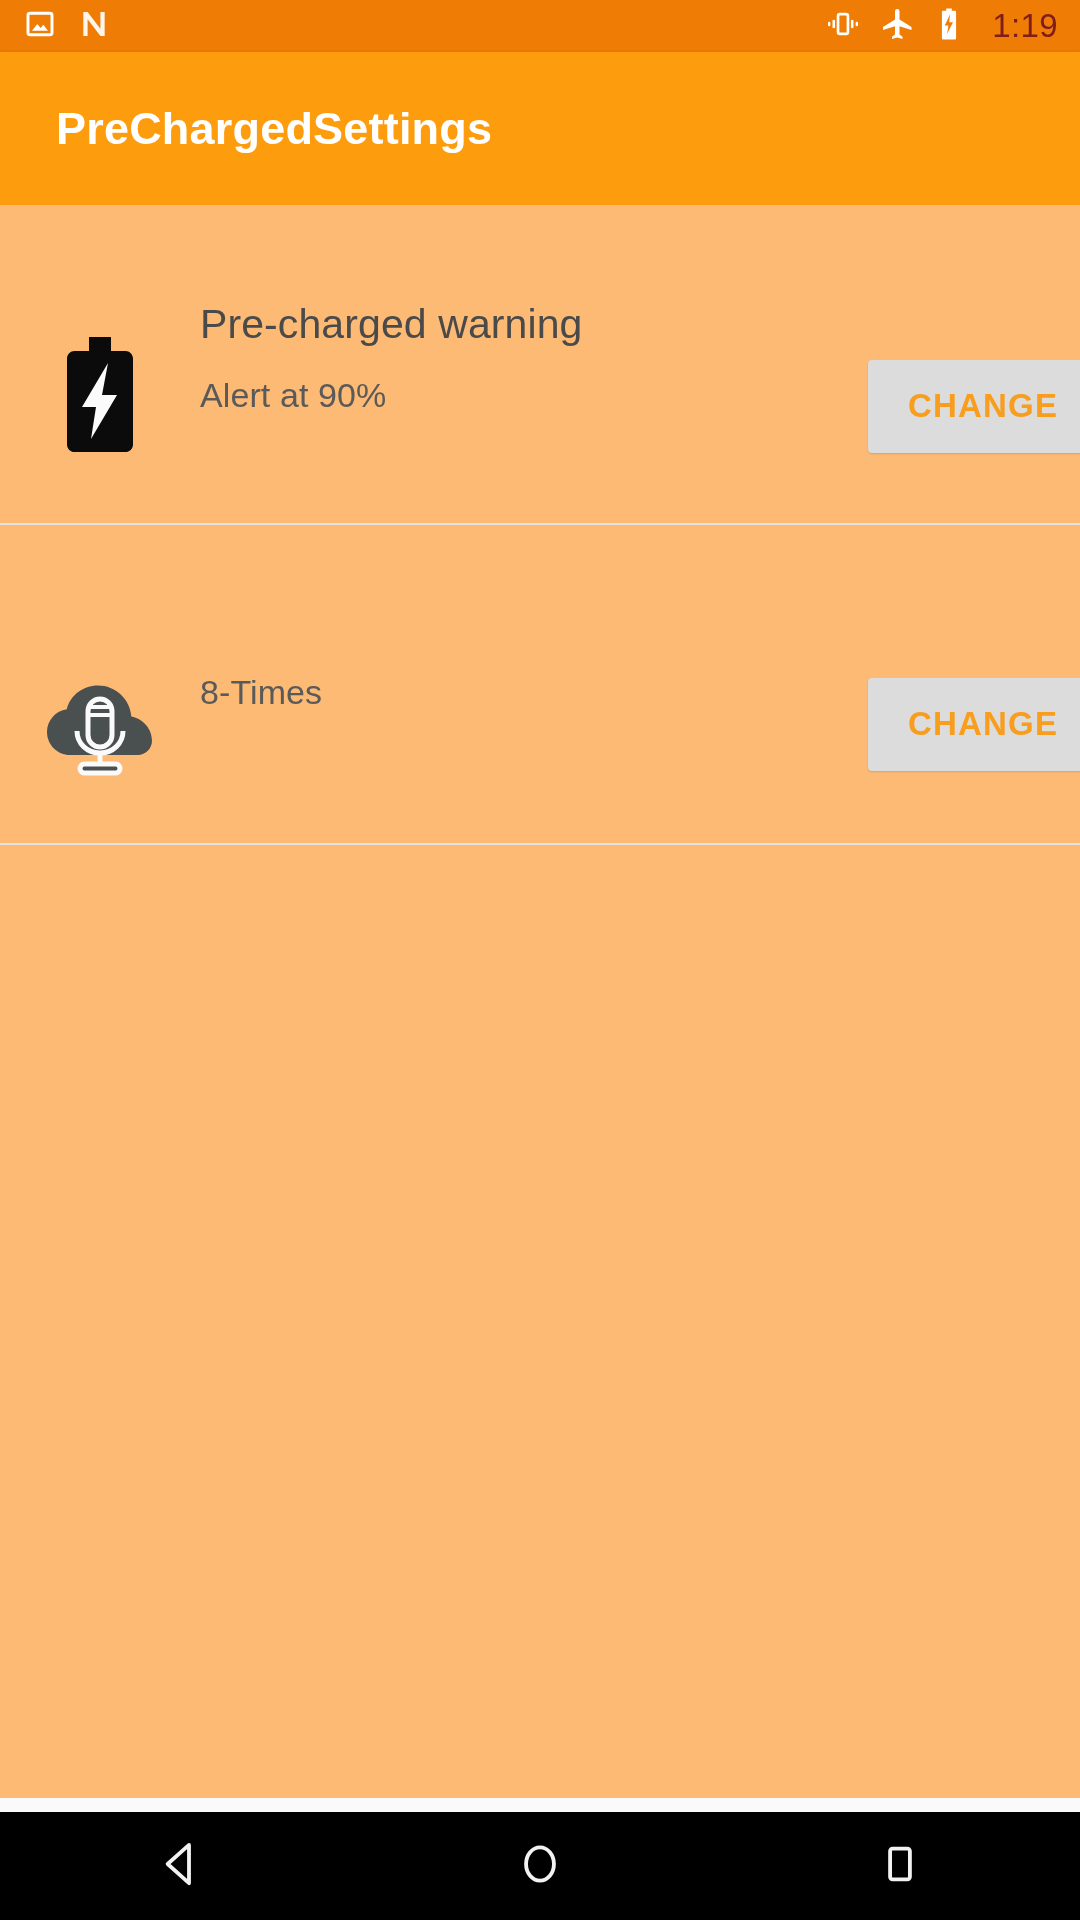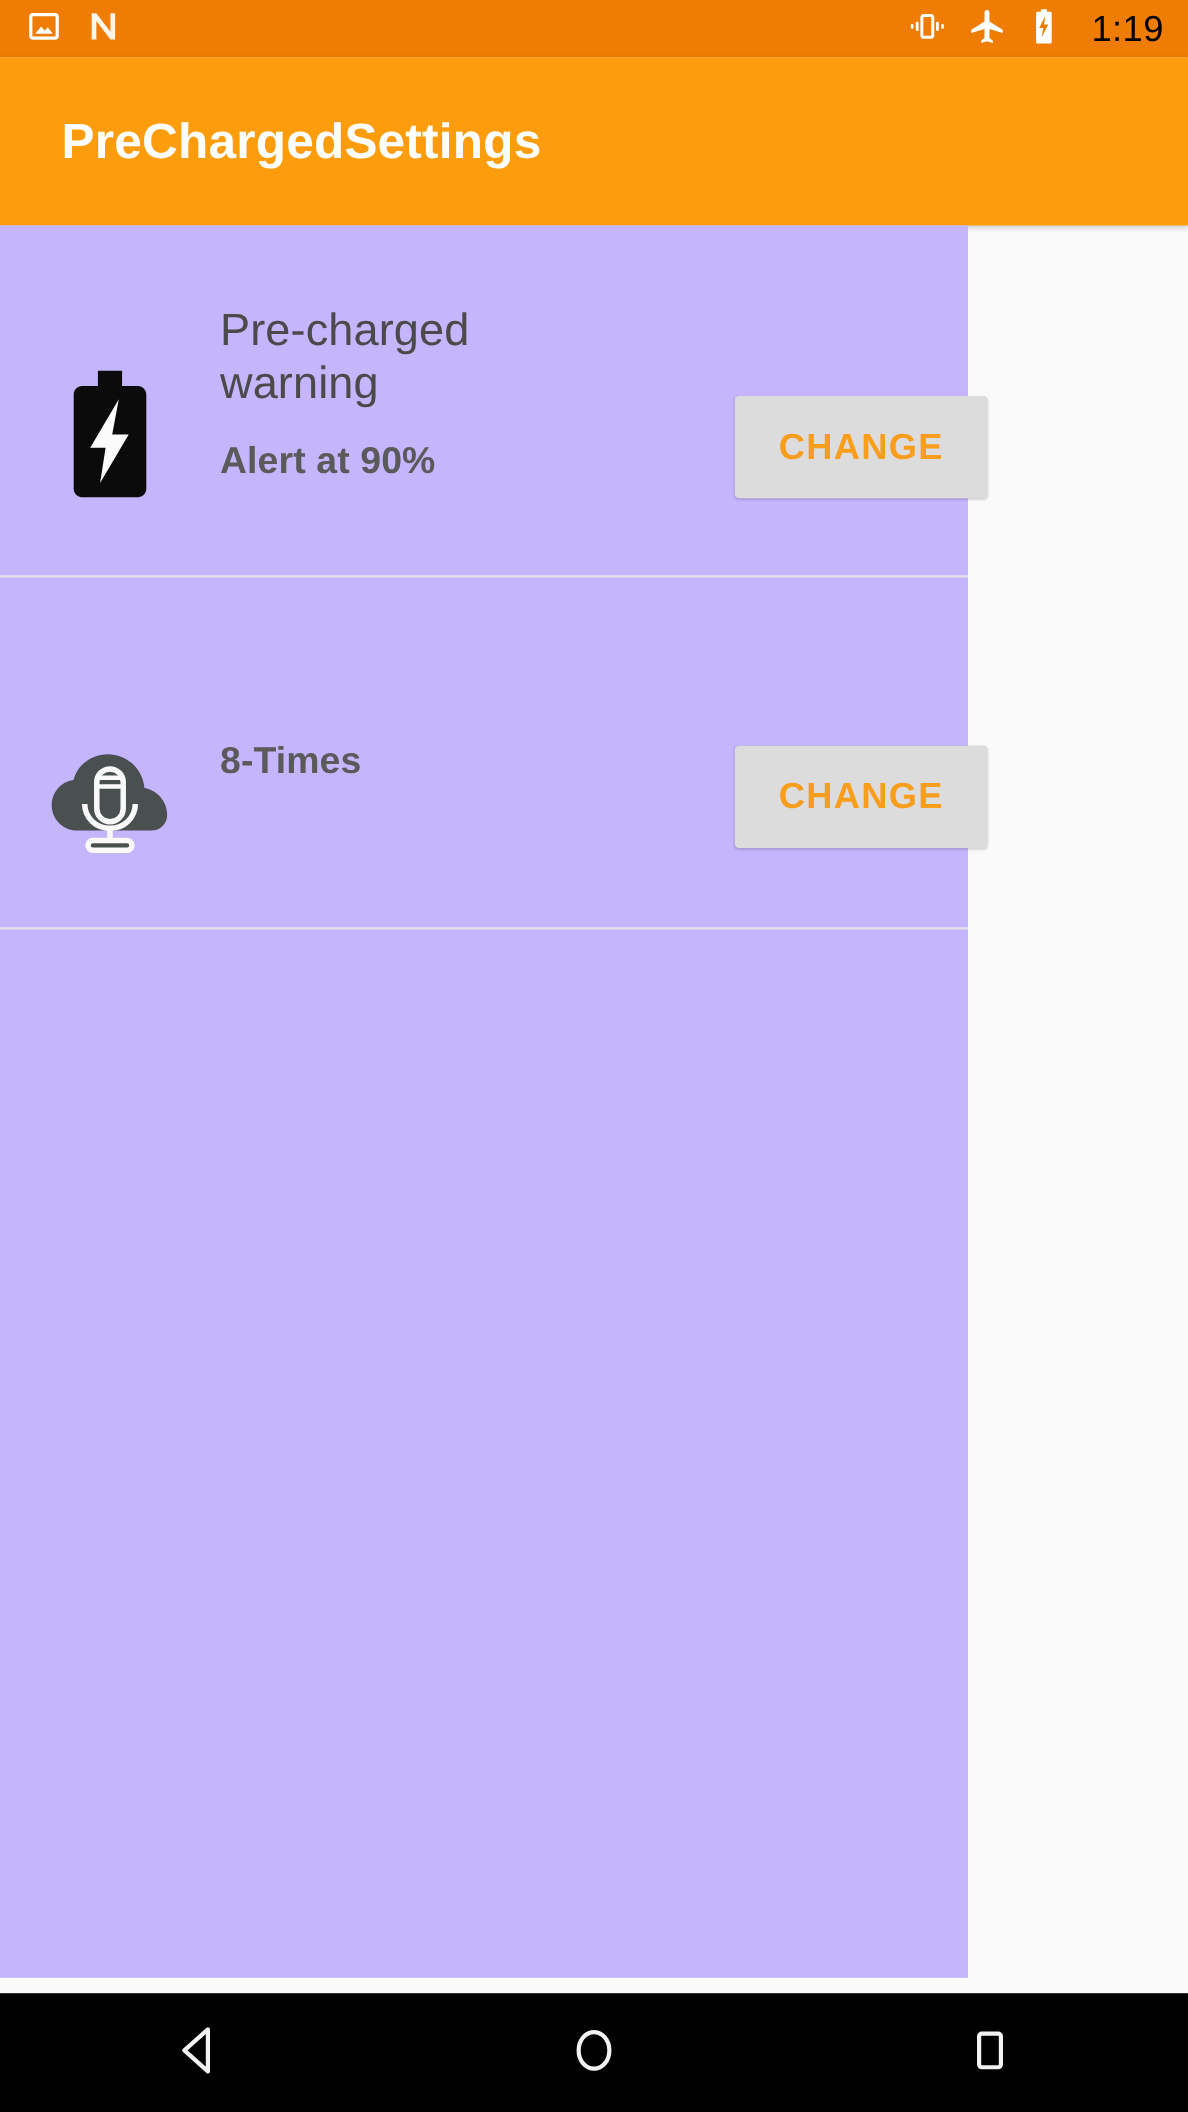--- a/index.html
+++ b/index.html
@@ -14,58 +14,58 @@
   
   .status-bar {
     position:absolute; top:0; left:0; width:1080px; height:52px;
     background:#ef7c05;
     display:flex; align-items:center;
     padding:0 22px 0 24px;
   }
   .status-left { display:flex; align-items:center; gap:22px; }
   .status-right { margin-left:auto; display:flex; align-items:center; gap:20px; }
   .status-time {
-    color:#000000; font-size:33px; font-weight:400;
+    color:#7f1d1d; font-size:33px; font-weight:400;
     letter-spacing:0.4px; margin-left:10px;
   }
   .sicon { display:block; }
 
   
   .action-bar {
     position:absolute; top:52px; left:0; width:1080px; height:153px;
     background:#fd9d0d;
     display:flex; align-items:center;
     box-shadow:0 2px 5px rgba(0,0,0,0.18);
   }
   .app-title {
     color:#ffffff; font-size:45px; font-weight:bold;
     letter-spacing:0.2px; padding-left:56px;
   }
 
   
   .content {
-    position:absolute; top:205px; left:0; width:880px; bottom:122px;
-    background:#c4b5fd;
+    position:absolute; top:205px; left:0; width:1080px; bottom:122px;
+    background:#fdba74;
   }
   .pref-row {
     position:relative; width:100%; height:320px;
     display:flex; align-items:center;
     border-bottom:2px solid #e4e4e4;
   }
   .pref-icon {
     width:200px; min-width:200px; height:100%;
     display:flex; align-items:center; justify-content:center;
   }
   .pref-text { flex:1; padding-right:10px; }
   .pref-title {
     font-size:41px; color:#4a4a4a; font-weight:400;
     line-height:1.15; letter-spacing:0.1px;
   }
   .pref-sub {
-    font-size:34px; color:#5a5a5a; font-weight:700;
+    font-size:34px; color:#5a5a5a; font-weight:400;
     margin-top:28px; letter-spacing:0.1px;
   }
   .pref-action {
     width:300px; min-width:300px; height:100%;
     display:flex; align-items:center; justify-content:flex-end;
   }
   .change-btn {
     background:#dcdcdc;
     color:#f99d1c;
     font-size:33px; font-weight:bold;

